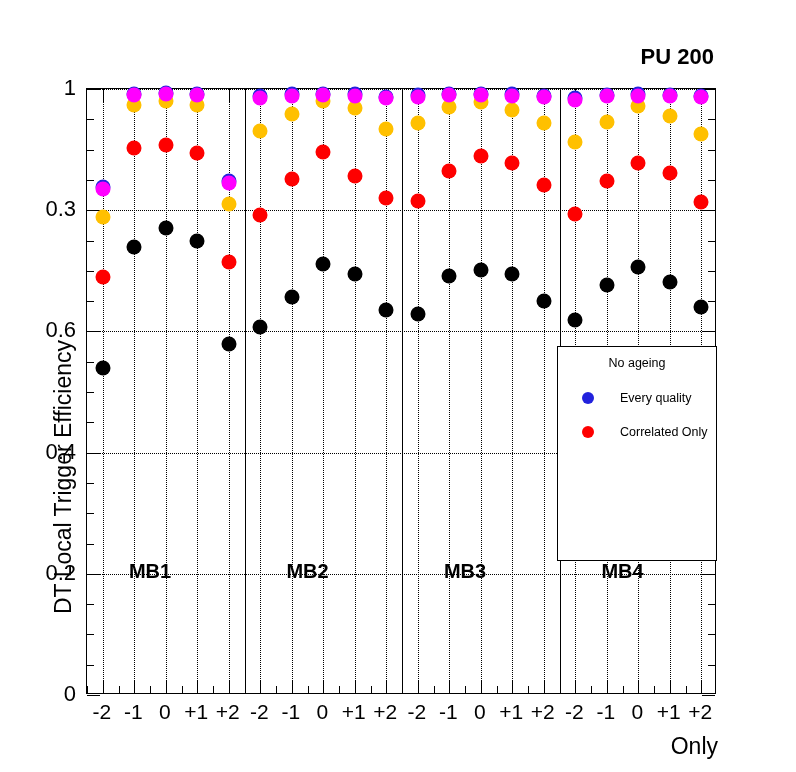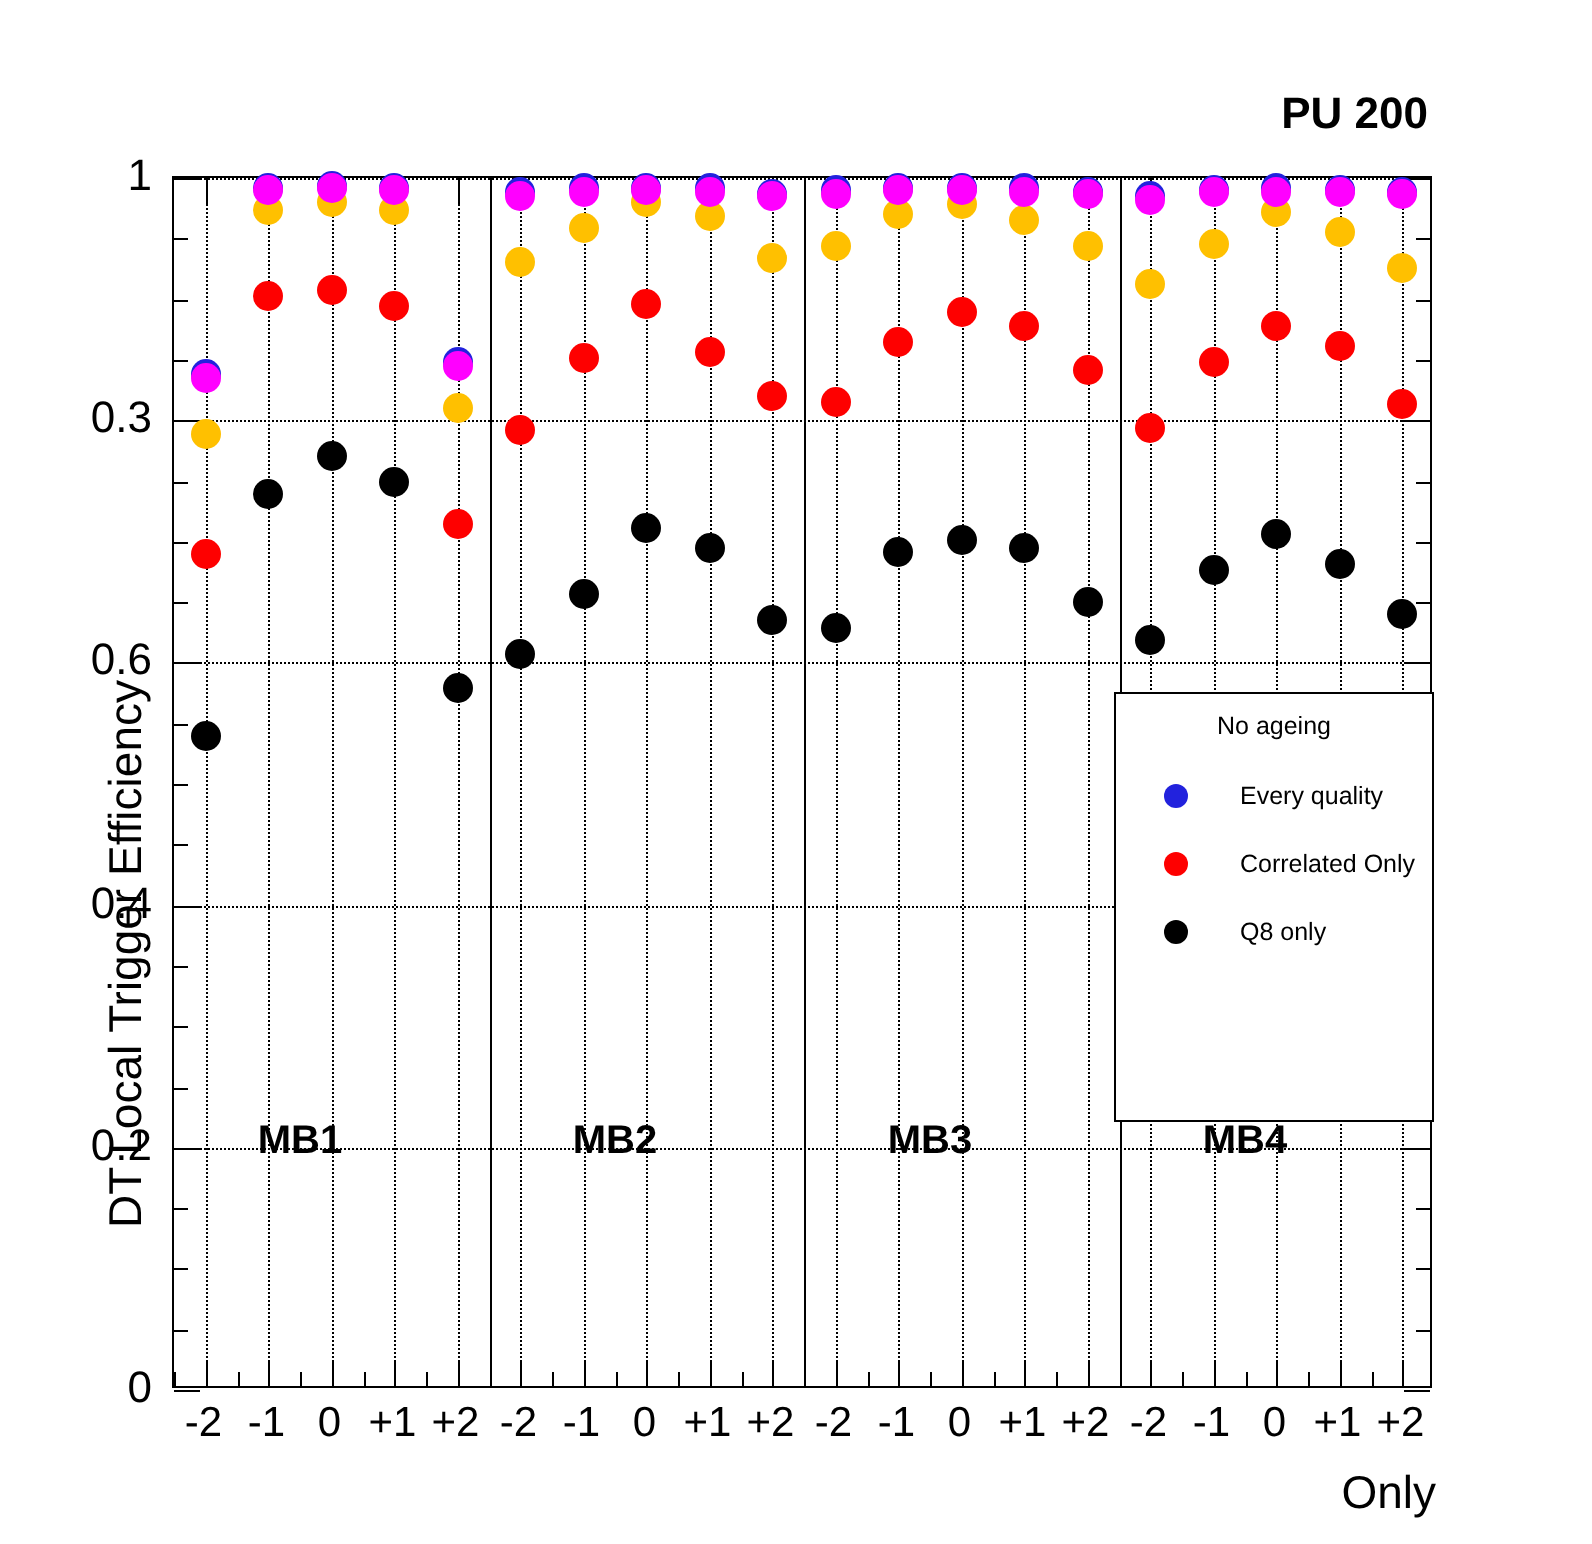--- a/index.html
+++ b/index.html
@@ -314,24 +314,20 @@
     <div id="legend" style="left: 470px; top: 257px; width: 160px; height: 215px;">
       <div class="lg-title">No ageing</div>
     <div class="lg-row" style="top: 70px;">
           <span class="lg-dot" style="background: rgb(254, 0, 0);"></span>
           <span class="lg-txt">Correlated Only</span>
         </div>
         <div class="lg-row" style="top: 36px;">
           <span class="lg-dot" style="background: rgb(34, 34, 221);"></span>
           <span class="lg-txt">Every quality</span>
         </div>
-        <div class="lg-row" style="top: 104px;">
-          <span class="lg-dot" style="background: rgb(0, 0, 0);"></span>
-          <span class="lg-txt">Q8 only</span>
-        </div>
       </div>
   </div>
   <div id="xtitle">Only</div>
 
 <div class="ylab-txt" style="top: 694px; left: 16px;">0</div>
     <div class="ylab-txt" style="top: 572.8px; left: 16px;">0.2</div>
     <div class="ylab-txt" style="top: 451.6px; left: 16px;">0.4</div>
     <div class="ylab-txt" style="top: 330.4px; left: 16px;">0.6</div>
     <div class="ylab-txt" style="top: 209.2px; left: 16px;">0.3</div>
     <div class="ylab-txt" style="top: 88px; left: 16px;">1</div>

